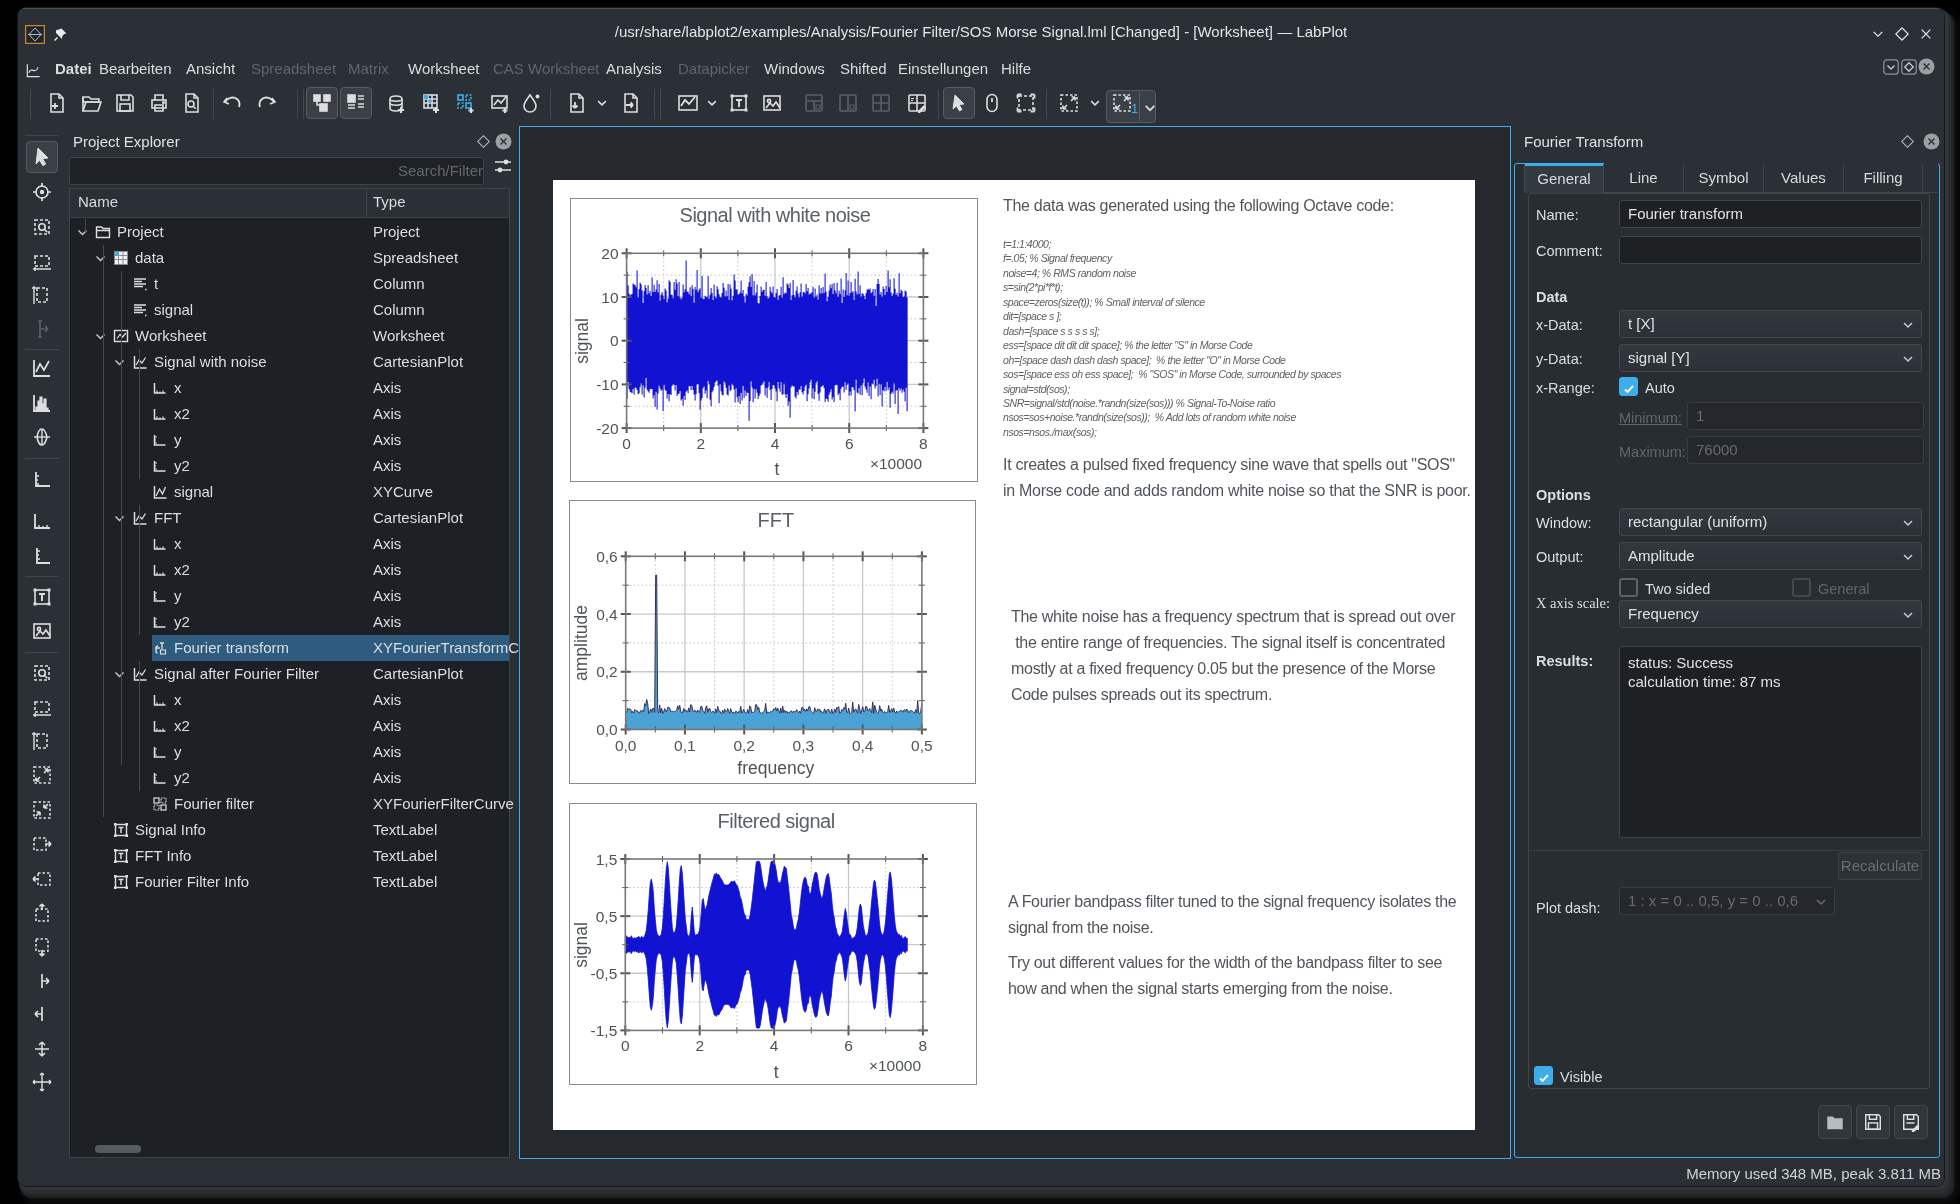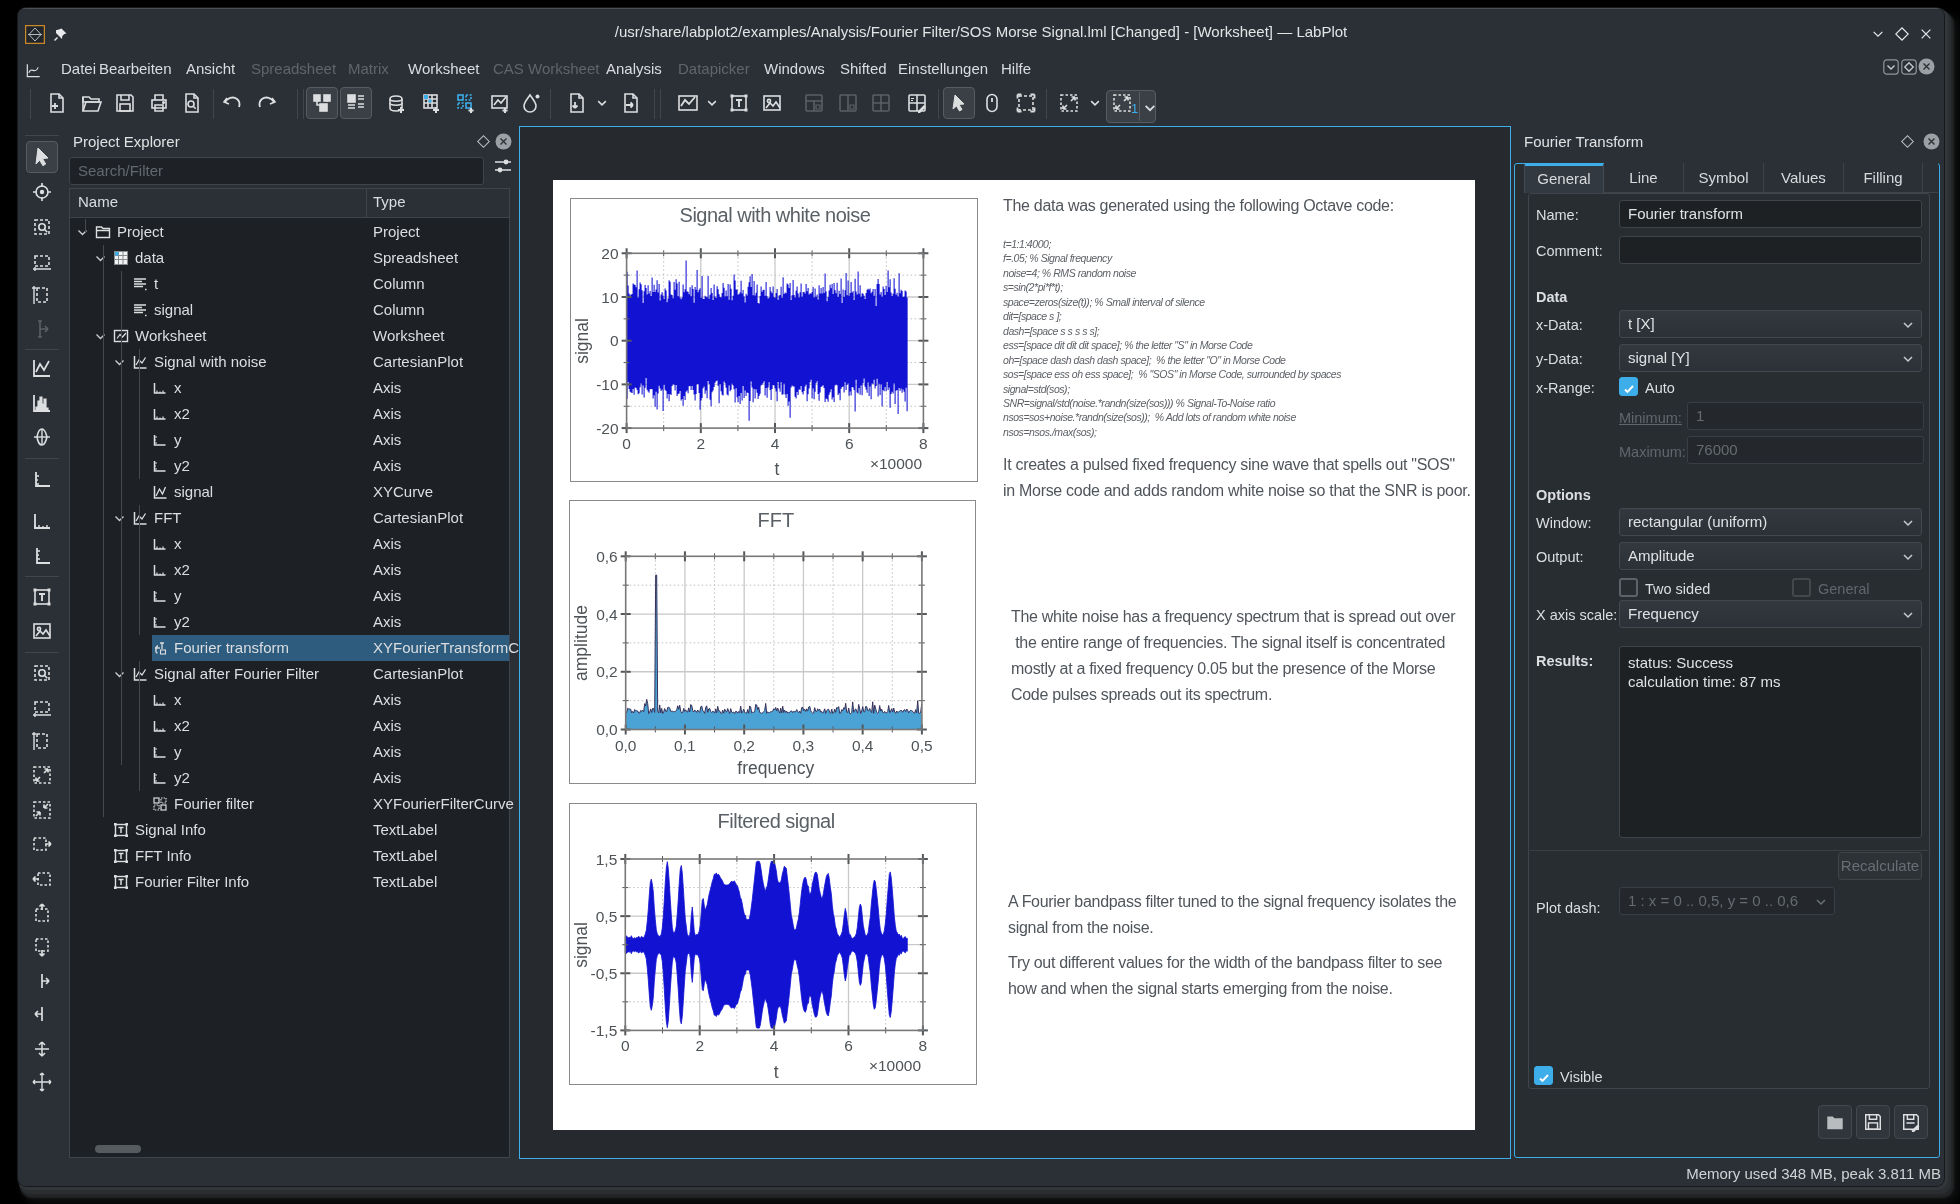--- a/index.html
+++ b/index.html
@@ -16,21 +16,21 @@
 .menu-item.dis { color:#5f656b; }
 .toolbar { position:absolute; left:0; top:76px; width:100%; height:39px; background:#2b3036; }
 .tbtn { position:absolute; top:3px; width:32px; height:32px; display:flex; align-items:center; justify-content:center; }
 .tbtn.checked { background:#3a4046; border:1px solid #565c63; border-radius:4px; }
 .tsep { position:absolute; top:5px; width:1px; height:30px; background:#41464b; }
 .main { position:absolute; left:0; top:115px; width:100%; height:1037px; background:#2b3036; }
 .leftbar { position:absolute; left:0; top:0; width:48px; height:100%; }
 .lbtn { position:absolute; left:8px; width:32px; height:32px; display:flex; align-items:center; justify-content:center;}
 .lbtn.checked { background:#3a4046; border:1px solid #565c63; border-radius:4px; }
 .lsep { position:absolute; left:7px; width:34px; height:1px; background:#41464b; }
-.dockL { position:absolute; left:48px; top:0; width:447px; height:1037px; background:#2b3036;}
+.dockL { position:absolute; left:48px; top:0; width:447px; height:1037px; background:#2b3036;text-align:right;}
 .dock-title { position:absolute; color:#dfe1e3; font-size:15px; }
 .searchbox { position:absolute; left:3px; top:34px; width:415px; height:28px; background:#1e2227;
   border:1px solid #3e444a; border-radius:3px; color:#62686e; font-size:15px; line-height:26px; padding-left:8px;}
 .treewrap { position:absolute; left:3px; top:65px; width:441px; height:970px; background:#1d2125;
   border:1px solid #3e444a; }
 .thead { position:absolute; left:0; top:0; width:100%; height:29px; background:#2b3036; border-bottom:1px solid #3e444a; color:#dadce0; font-size:15px;}
 .trow { position:absolute; left:0; width:100%; height:26px; color:#dcdee0; font-size:15px; line-height:26px; }
 .trow .ic { position:absolute; top:5px; }
 .trow .nm { position:absolute; top:0; }
 .trow .ty { position:absolute; left:303px; top:0; }
@@ -97,21 +97,21 @@
         </svg>
       </div>
 </div>
 <div class="menubar">
 <div class="abs" style="left:7px;top:7px;">
         <svg width="17" height="17" viewBox="0 0 22 22" fill="none" stroke="#dcdee0" stroke-width="1.6">
           <path d="M3 3v16h16" stroke-width="1.6"></path>
           <path d="M5 14c3-9 8 3 12-7" stroke-width="1.5"></path>
         </svg>
       </div>
-<div class="menu-item" style="left:43px;">Datei</div>
+<div class="menu-item" style="left:37px;font-weight:bold;">Datei</div>
 <div class="menu-item" style="left:81px;">Bearbeiten</div>
 <div class="menu-item" style="left:168px;">Ansicht</div>
 <div class="menu-item dis" style="left:233px;">Spreadsheet</div>
 <div class="menu-item dis" style="left:330px;">Matrix</div>
 <div class="menu-item" style="left:390px;">Worksheet</div>
 <div class="menu-item dis" style="left:475px;">CAS Worksheet</div>
 <div class="menu-item" style="left:588px;">Analysis</div>
 <div class="menu-item dis" style="left:660px;">Datapicker</div>
 <div class="menu-item" style="left:746px;">Windows</div>
 <div class="menu-item" style="left:822px;">Shifted</div>
@@ -1164,21 +1164,21 @@
 <div class="flabel" style="left:22px;top:426px;">Output:</div>
 <div class="combo" style="top:419px;">Amplitude<span class="cv">
             <svg width="14" height="14" viewBox="0 0 14 14">
               <path d="M3 5l4 4 4-4" stroke="#c7cacd" stroke-width="1.5" fill="none"></path>
             </svg>
           </span></div>
 <div class="cb off" style="left:105px;top:455px;"></div>
 <div class="flabel" style="left:131px;top:458px;">Two sided</div>
 <div class="cb dis" style="left:278px;top:455px;"></div>
 <div class="flabel dis" style="left:304px;top:458px;">General</div>
-<div class="flabel" style="left:22px;top:484px;">X axis scale:</div>
+<div class="flabel" style="left:22px;top:472px;font-family:Liberation Serif, serif;">X axis scale:</div>
 <div class="combo" style="top:477px;">Frequency<span class="cv">
             <svg width="14" height="14" viewBox="0 0 14 14">
               <path d="M3 5l4 4 4-4" stroke="#c7cacd" stroke-width="1.5" fill="none"></path>
             </svg>
           </span></div>
 <div class="flabel" style="left:22px;top:530px;"><b>Results:</b></div>
 <div class="field" style="top:523px;height:192px;line-height:19px;padding-top:6px;">status: Success<br>calculation time: 87 ms</div>
 <div style="position:absolute;left:14px;top:727px;width:402px;height:1px;background:#3a3f44;"></div>
 <div class="recalc" style="left:324px;top:729px;width:84px;height:28px;">Recalculate</div>
 <div class="flabel" style="left:22px;top:777px;">Plot dash:</div>

